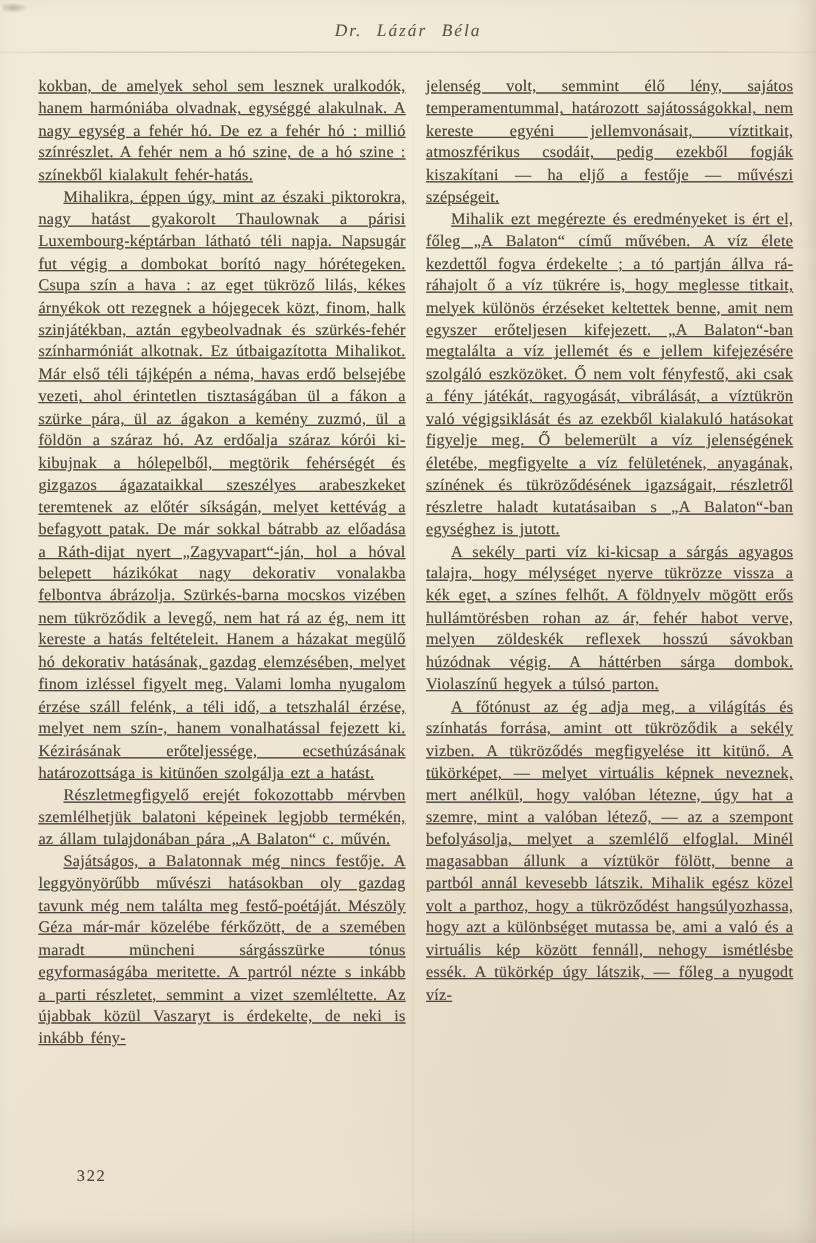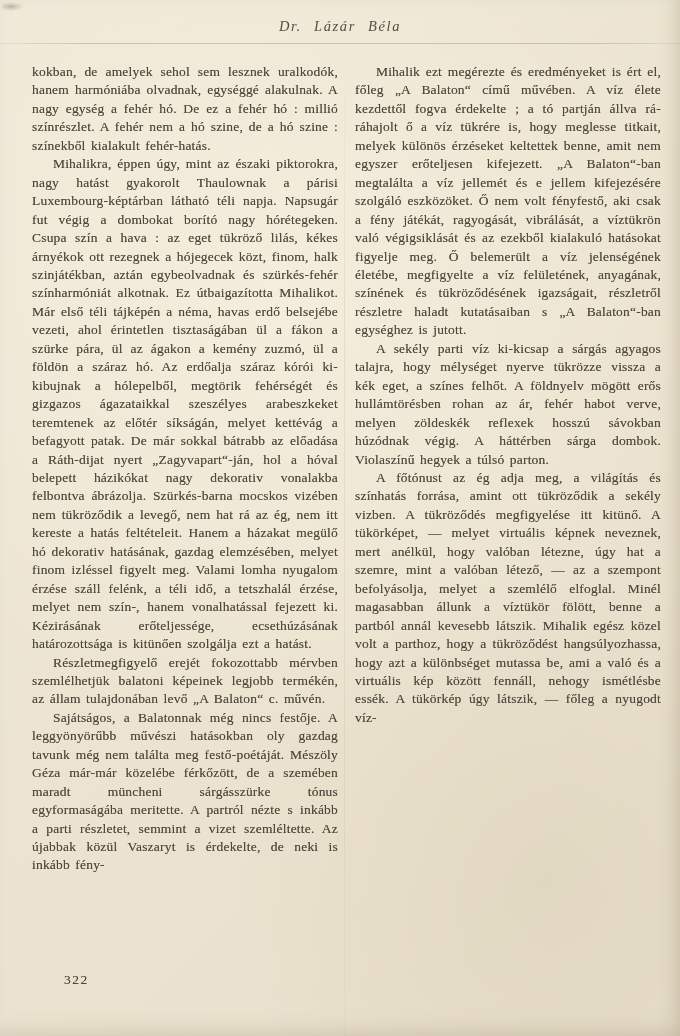--- a/index.html
+++ b/index.html
@@ -36,21 +36,21 @@
     position: absolute; top: 63px; left: 32px;
     display: flex; gap: 17px;
   }
   .col {
     width: 306px;
     text-align: justify;
     font-size: 13.5px; line-height: 18.45px;
     letter-spacing: 0.2px; word-spacing: 1.8px;
     text-shadow: 0 0 0.5px rgba(77, 71, 60, 0.55);
   }
-  .col p { margin: 0; text-indent: 1.55em; }
+  .col p { margin: 0; text-indent: 1.55em; text-decoration: underline; }
   .col p.cont { text-indent: 0; }
   .fold-line {
     position: absolute; left: 344px; top: 55px; height: 981px; width: 1px;
     background: linear-gradient(to bottom,
       rgba(100,85,55,0), rgba(100,85,55,0.10) 25%,
       rgba(100,85,55,0.07) 75%, rgba(100,85,55,0.03));
   }
   .page-number {
     position: absolute; left: 64px; top: 972px;
     font-size: 13.5px; letter-spacing: 1.5px;
@@ -71,24 +71,25 @@
   <div class="running-header">Dr. Lázár Béla</div>
 
   <div class="header-rule"></div>
 
   <div class="fold-line"></div>
 
   <div class="columns">
     <div class="col">
       <p class="cont">kokban, de amelyek sehol sem lesznek uralkodók, hanem harmóniába olvadnak, egységgé alakulnak. A nagy egység a fehér hó. De ez a fehér hó : millió színrészlet. A fehér nem a hó szine, de a hó szine : színekből kialakult fehér-hatás.</p>
       <p>Mihalikra, éppen úgy, mint az északi piktorokra, nagy hatást gyakorolt Thaulownak a párisi Luxembourg-képtárban látható téli napja. Napsugár fut végig a dombokat borító nagy hórétegeken. Csupa szín a hava : az eget tükröző lilás, kékes árnyékok ott rezegnek a hójegecek közt, finom, halk szinjátékban, aztán egybeolvadnak és szürkés-fehér színharmóniát alkotnak. Ez útbaigazította Mihalikot. Már első téli tájképén a néma, havas erdő belsejébe vezeti, ahol érintetlen tisztaságában ül a fákon a szürke pára, ül az ágakon a kemény zuzmó, ül a földön a száraz hó. Az erdőalja száraz kórói ki-kibujnak a hólepelből, megtörik fehérségét és gizgazos ágazataikkal szeszélyes arabeszkeket teremtenek az előtér síkságán, melyet kettévág a befagyott patak. De már sokkal bátrabb az előadása a Ráth-dijat nyert „Zagyvapart“-ján, hol a hóval belepett házikókat nagy dekorativ vonalakba felbontva ábrázolja. Szürkés-barna mocskos vizében nem tükröződik a levegő, nem hat rá az ég, nem itt kereste a hatás feltételeit. Hanem a házakat megülő hó dekorativ hatásának, gazdag elemzésében, melyet finom izléssel figyelt meg. Valami lomha nyugalom érzése száll felénk, a téli idő, a tetszhalál érzése, melyet nem szín-, hanem vonalhatással fejezett ki. Kézirásának erőteljessége, ecsethúzásának határozottsága is kitünően szolgálja ezt a hatást.</p>
-      <p>Részletmegfigyelő erejét fokozottabb mérvben szemlélhetjük balatoni képeinek legjobb termékén, az állam tulajdonában levő „A Balaton“ c. művén.</p>
+      <p>Részletmegfigyelő erejét fokozottabb mérvben szemlélhetjük balatoni képeinek legjobb termékén, az állam tulajdonában pára „A Balaton“ c. művén.</p>
       <p>Sajátságos, a Balatonnak még nincs festője. A leggyönyörűbb művészi hatásokban oly gazdag tavunk még nem találta meg festő-poétáját. Mészöly Géza már-már közelébe férkőzött, de a szemében maradt müncheni sárgásszürke tónus egyformaságába meritette. A partról nézte s inkább a parti részletet, semmint a vizet szemléltette. Az újabbak közül Vaszaryt is érdekelte, de neki is inkább fény-</p>
     </div>
     <div class="col">
+      <p class="cont">jelenség volt, semmint élő lény, sajátos temperamentummal, határozott sajátosságokkal, nem kereste egyéni jellemvonásait, víztitkait, atmoszférikus csodáit, pedig ezekből fogják kiszakítani — ha eljő a festője — művészi szépségeit.</p>
       <p>Mihalik ezt megérezte és eredményeket is ért el, főleg „A Balaton“ című művében. A víz élete kezdettől fogva érdekelte ; a tó partján állva rá-ráhajolt ő a víz tükrére is, hogy meglesse titkait, melyek különös érzéseket keltettek benne, amit nem egyszer erőteljesen kifejezett. „A Balaton“-ban megtalálta a víz jellemét és e jellem kifejezésére szolgáló eszközöket. Ő nem volt fényfestő, aki csak a fény játékát, ragyogását, vibrálását, a víztükrön való végigsiklását és az ezekből kialakuló hatásokat figyelje meg. Ő belemerült a víz jelenségének életébe, megfigyelte a víz felületének, anyagának, színének és tükröződésének igazságait, részletről részletre haladt kutatásaiban s „A Balaton“-ban egységhez is jutott.</p>
       <p>A sekély parti víz ki-kicsap a sárgás agyagos talajra, hogy mélységet nyerve tükrözze vissza a kék eget, a színes felhőt. A földnyelv mögött erős hullámtörésben rohan az ár, fehér habot verve, melyen zöldeskék reflexek hosszú sávokban húzódnak végig. A háttérben sárga dombok. Violaszínű hegyek a túlsó parton.</p>
       <p>A főtónust az ég adja meg, a világítás és színhatás forrása, amint ott tükröződik a sekély vizben. A tükröződés megfigyelése itt kitünő. A tükörképet, — melyet virtuális képnek neveznek, mert anélkül, hogy valóban létezne, úgy hat a szemre, mint a valóban létező, — az a szempont befolyásolja, melyet a szemlélő elfoglal. Minél magasabban állunk a víztükör fölött, benne a partból annál kevesebb látszik. Mihalik egész közel volt a parthoz, hogy a tükröződést hangsúlyozhassa, hogy azt a különbséget mutassa be, ami a való és a virtuális kép között fennáll, nehogy ismétlésbe essék. A tükörkép úgy látszik, — főleg a nyugodt víz-</p>
     </div>
   </div>
 
   <div class="page-number">322</div>
 
 </div>
 

